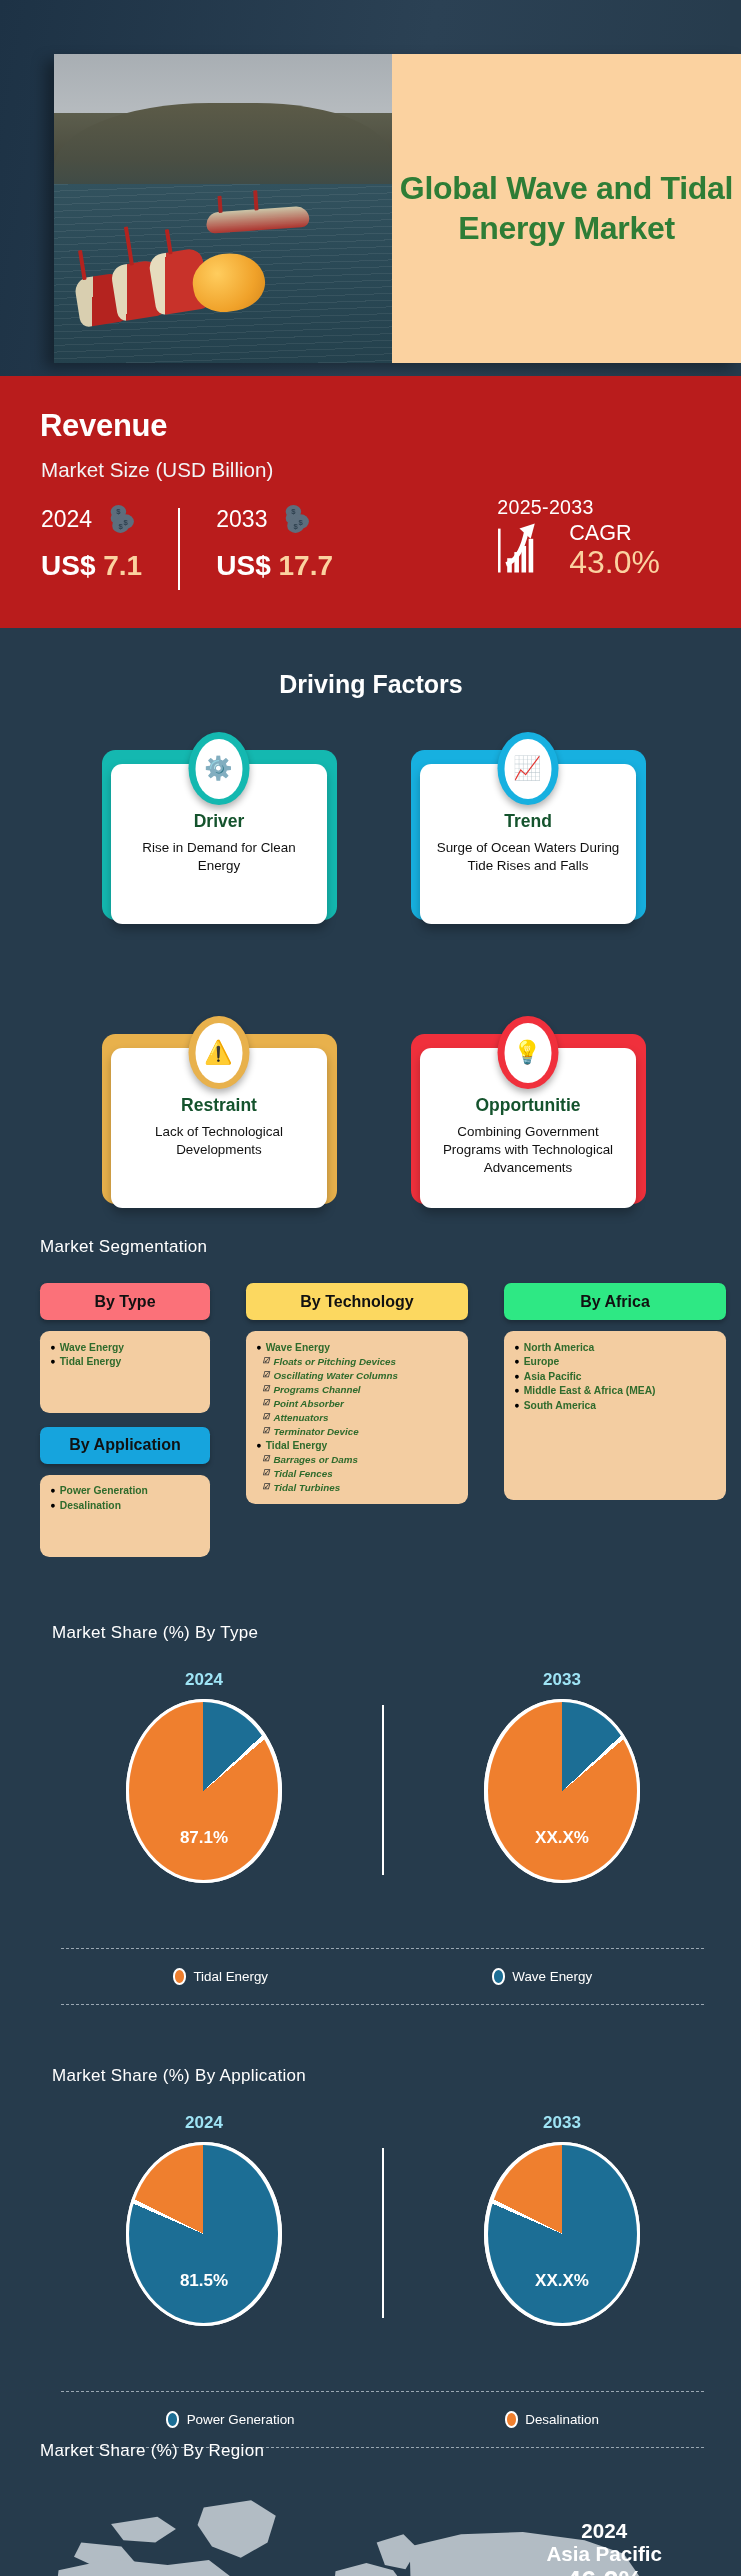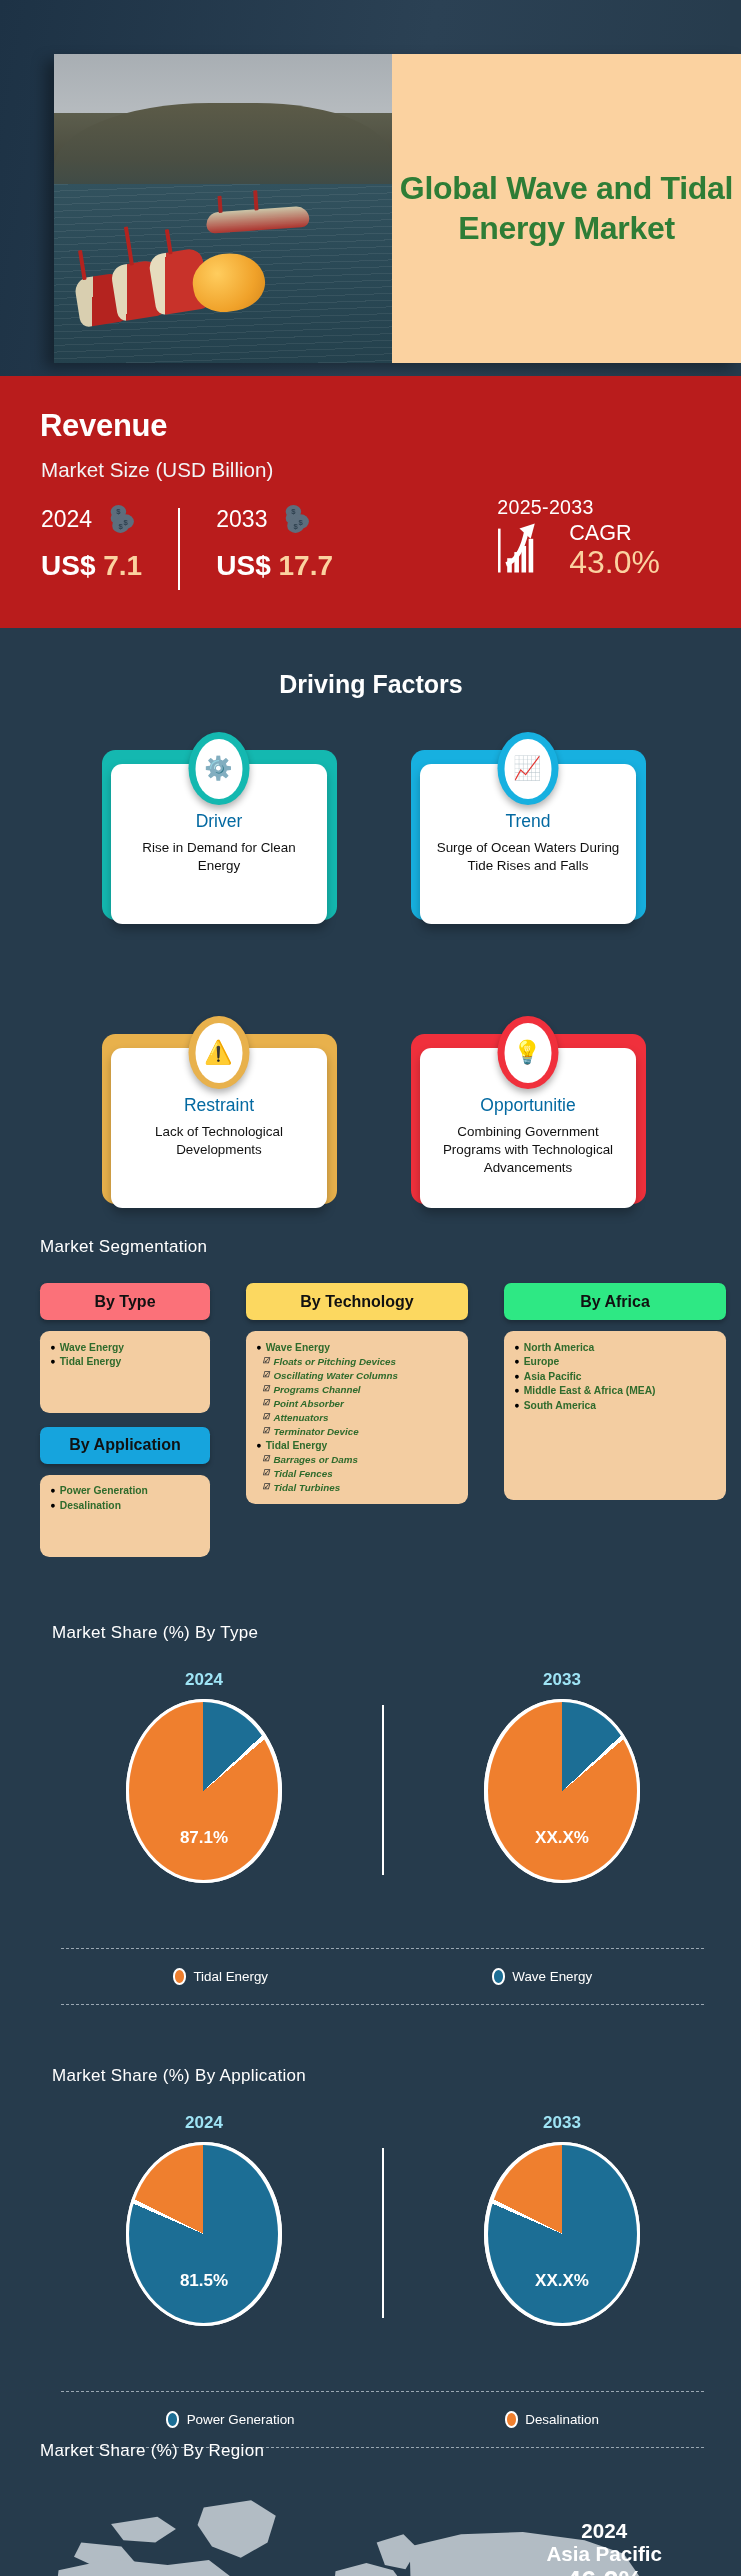--- a/index.html
+++ b/index.html
@@ -78,21 +78,21 @@
   .df-bg:before{left:0;clip-path:polygon(0 0,100% 0,0 100%);}
   .df-bg:after{right:0;clip-path:polygon(0 0,100% 0,100% 100%);}
   .df-white{ position:absolute; left:0; top:31px; width:216px; height:160px;
      background:#fff; border-radius:11.3px; box-shadow:0 5.2px 9.3px rgba(0,0,0,.25);
      padding:47px 15.5px 0; text-align:center;}
   .df-badge{ position:absolute; left:50%; top:-1px; transform:translateX(-50%);
      width:61px; height:73px; border-radius:50%; display:flex; align-items:center;
      justify-content:center; box-shadow:0 4.1px 7.2px rgba(0,0,0,.3); z-index:3;}
   .df-badge .inner{ width:47px;height:60px;border-radius:50%;background:#fff;
      display:flex;align-items:center;justify-content:center;font-size:23px;}
-  .df-h{ font-size:17.5px; font-weight:400; color:#0369a1; margin-bottom:7.2px;}
+  .df-h{ font-size:17.5px; font-weight:700; color:#14532d; margin-bottom:7.2px;}
   .df-p{ font-size:13.4px; line-height:1.32; color:#111; }
 
   
   .segm{ position:absolute; left:0; top:1206px; width:742px; height:407px; }
   .segm-title{ position:absolute; left:40px; top:31px; }
   .seg-grid{ position:absolute; left:40px; top:77px; width:663px;
      display:grid; grid-template-columns:170px 222px 222px; gap:0 36px; }
   .seg-col{ }
   .seg-pill{ height:37px; border-radius:7.2px; display:flex; align-items:center;
      justify-content:center; font-size:16px; font-weight:700; color:#111;

